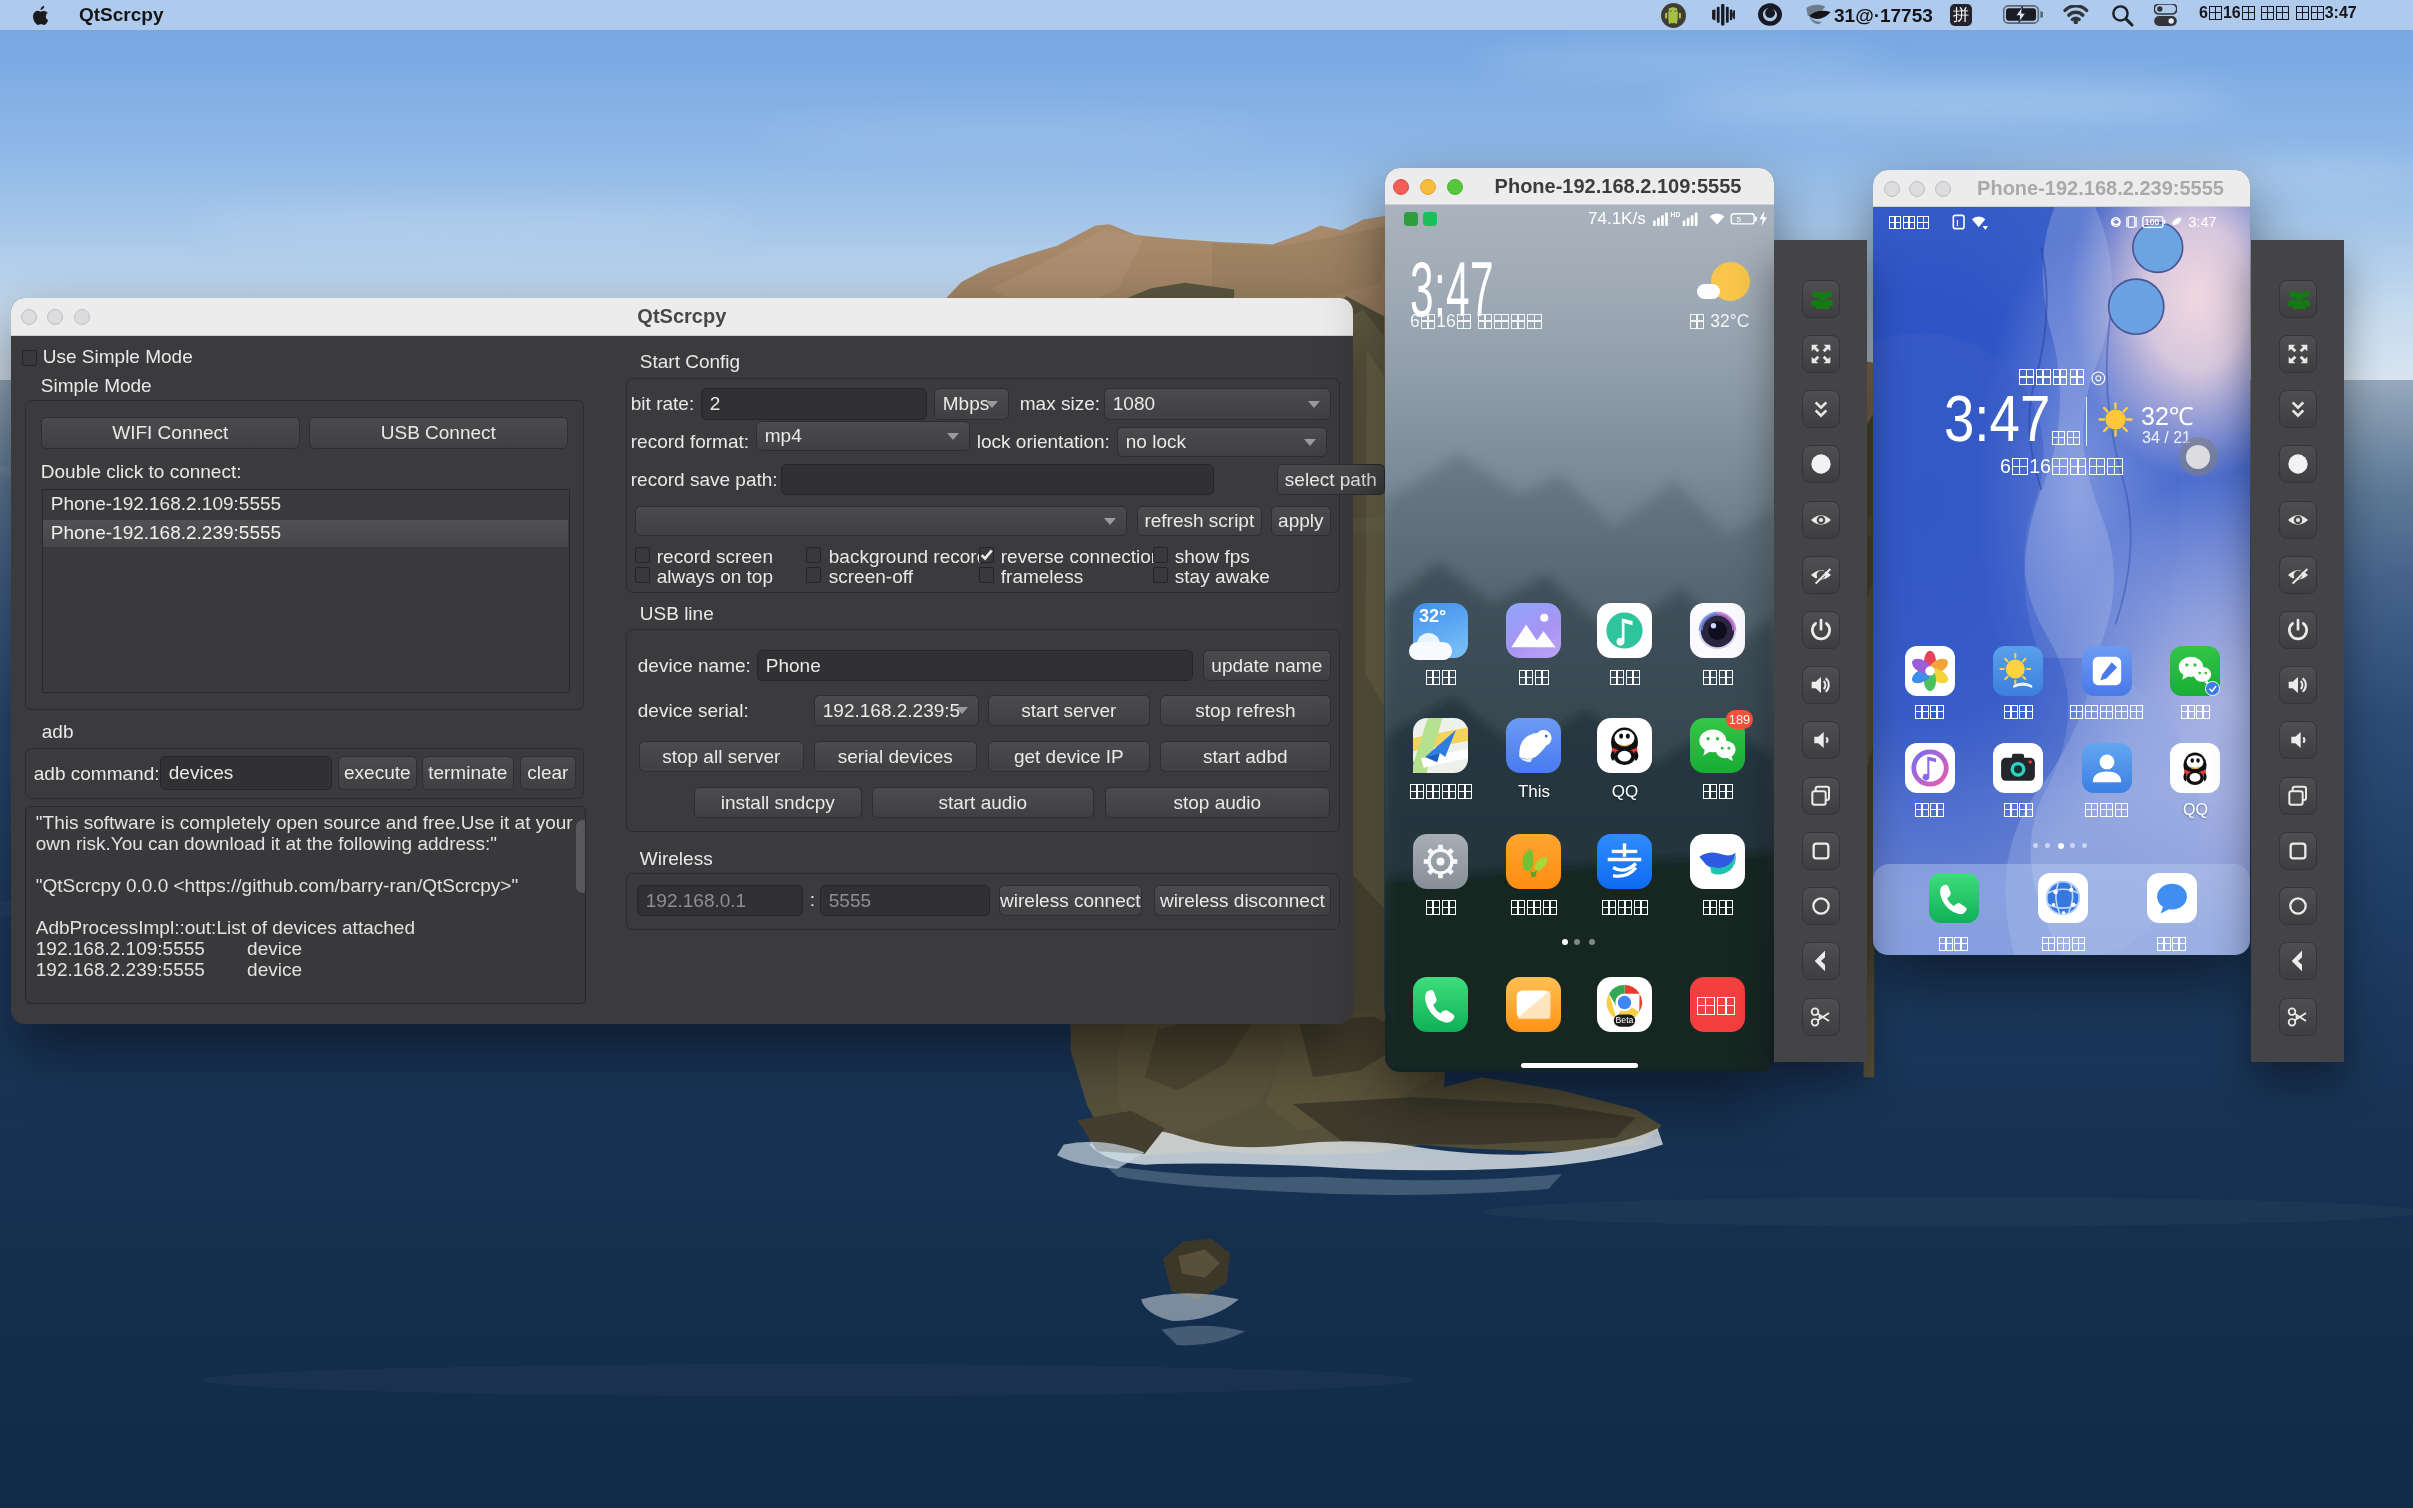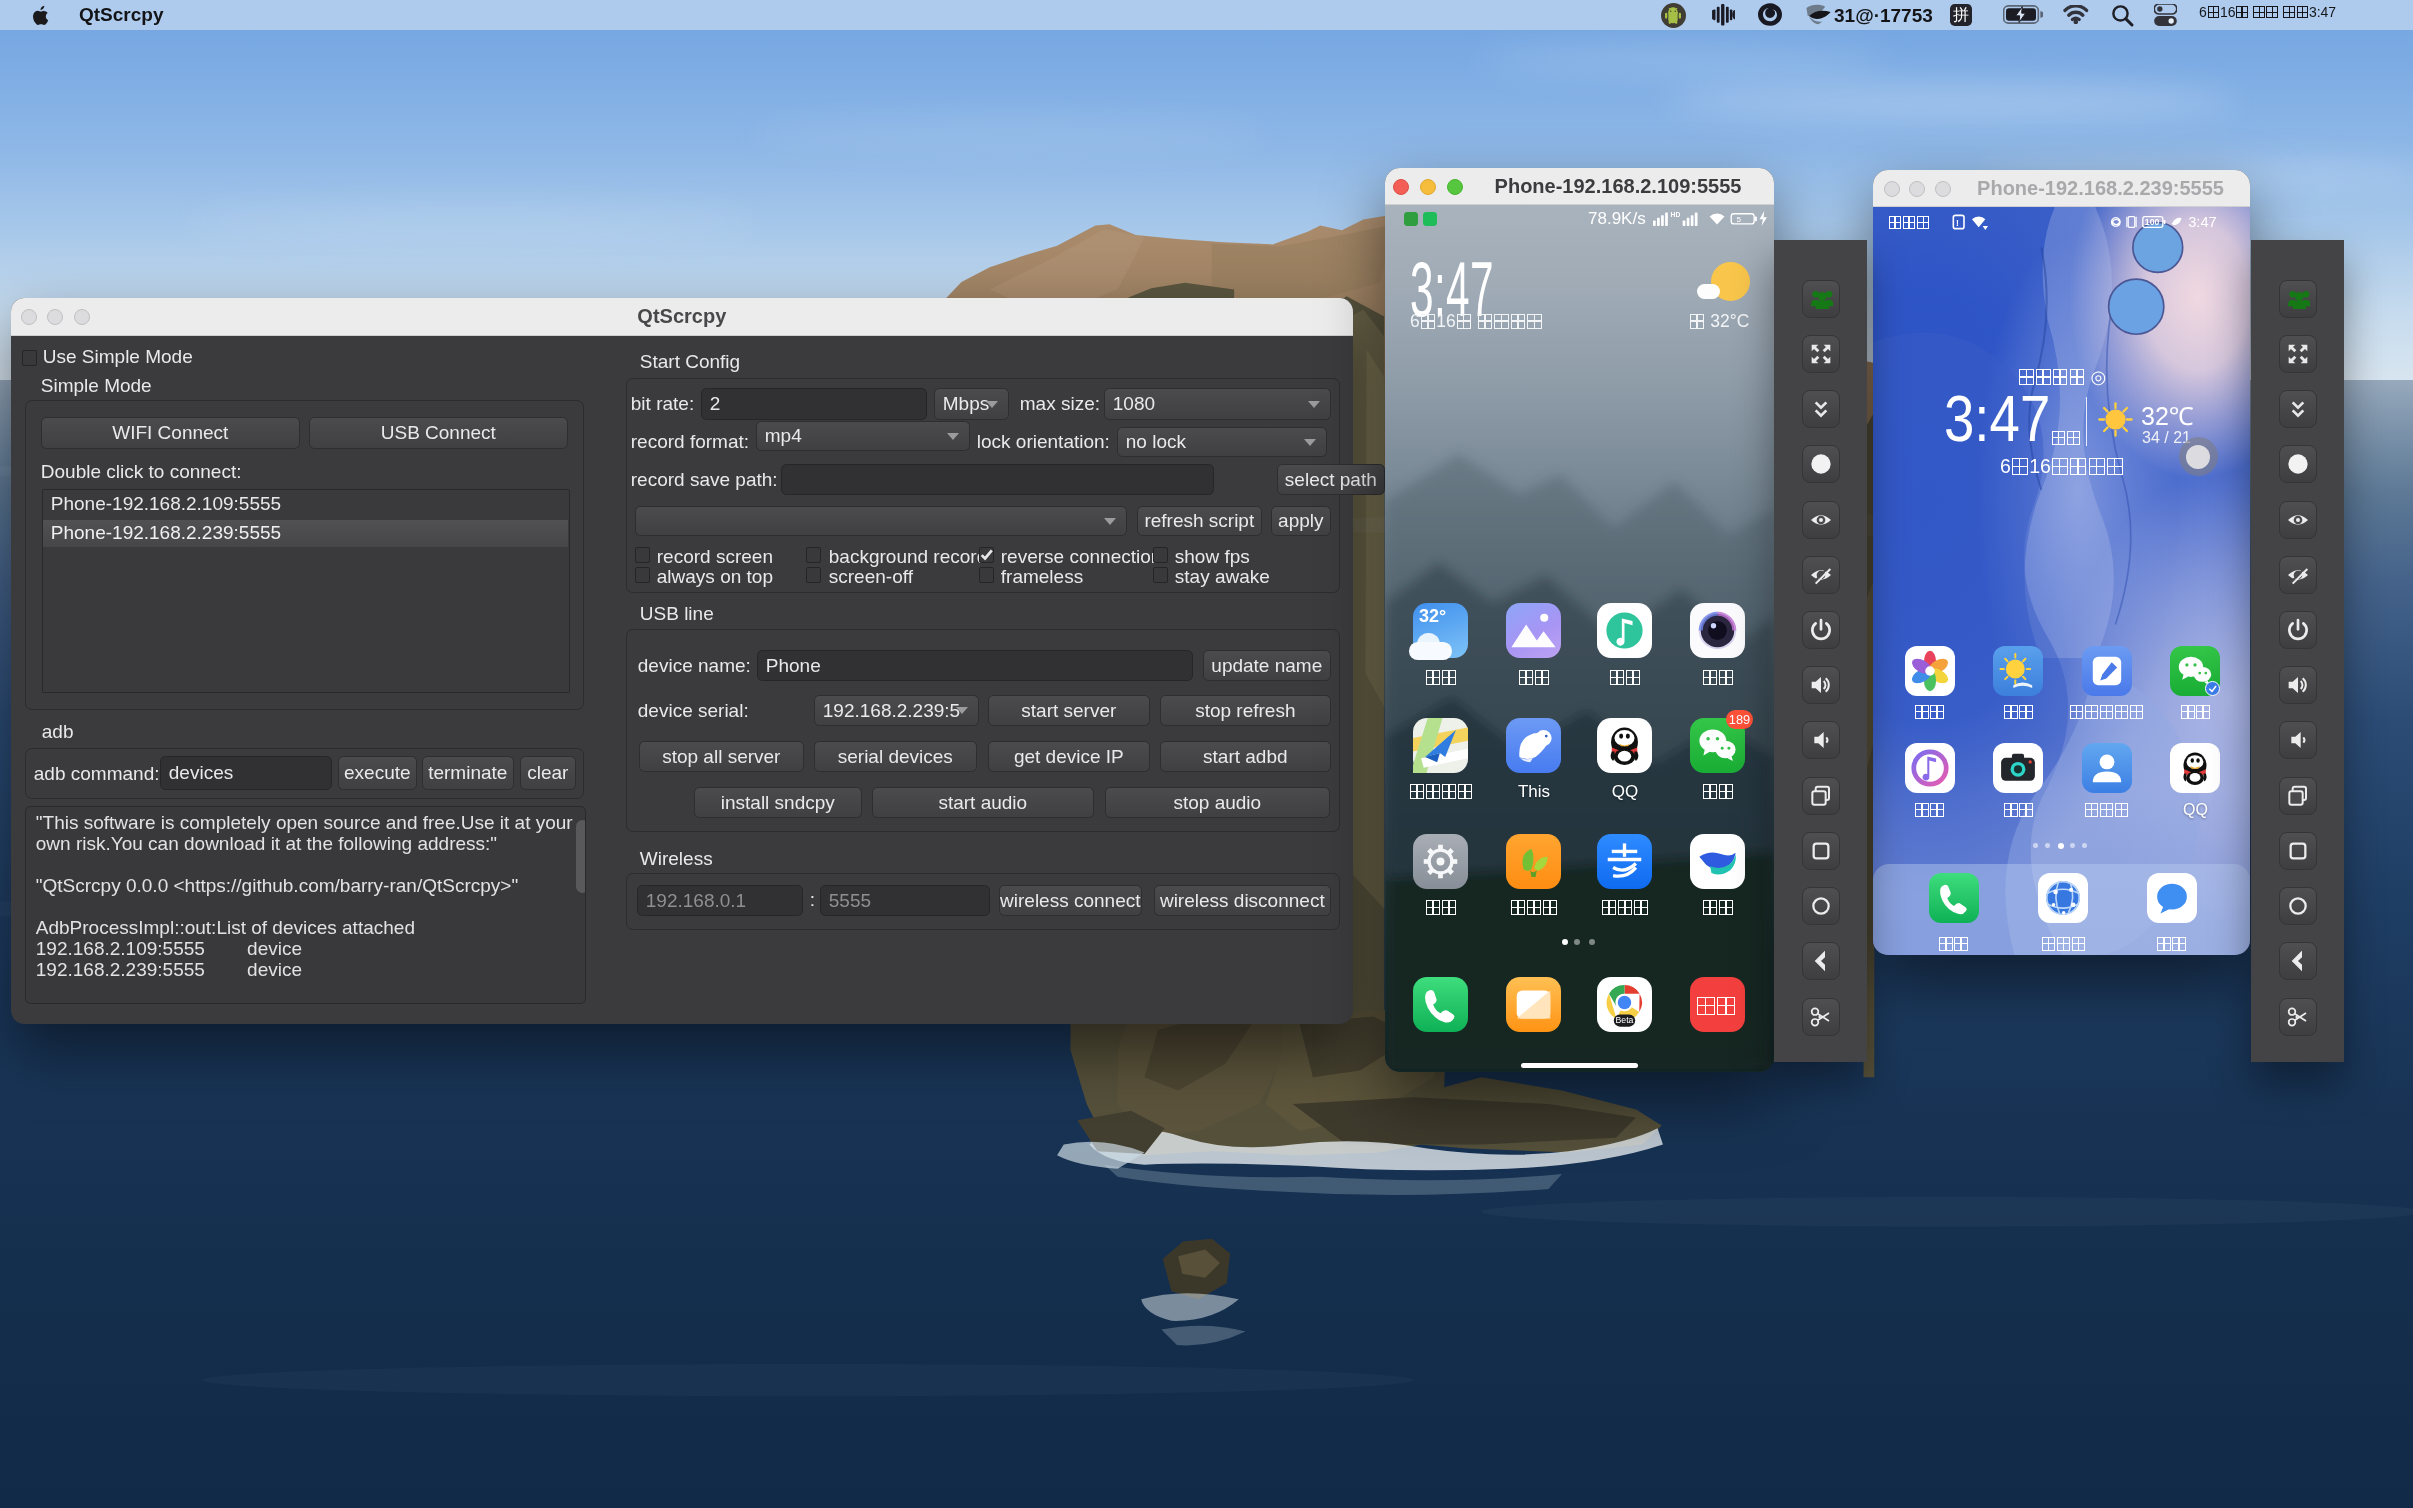--- a/index.html
+++ b/index.html
@@ -148,21 +148,21 @@
 <svg class="abs" style="left:2111px;top:4px" width="23" height="23" viewBox="0 0 34 34">
 <circle cx="14" cy="14" r="10.5" fill="none" stroke="#1e1e26" stroke-width="3.6"></circle>
 <line x1="22" y1="22" x2="31" y2="31" stroke="#1e1e26" stroke-width="4.4" stroke-linecap="round"></line>
   </svg>
 <svg class="abs" style="left:2154px;top:4px" width="23" height="22" viewBox="0 0 34 33">
 <rect x="0" y="0" width="34" height="15" rx="7.5" fill="none" stroke="#33333b" stroke-width="2.6"></rect>
 <circle cx="8.5" cy="7.5" r="4" fill="#33333b"></circle>
 <rect x="0" y="18" width="34" height="15" rx="7.5" fill="#33333b"></rect>
 <circle cx="25.5" cy="25.5" r="4" fill="#e6eef8"></circle>
   </svg>
-<div class="abs" style="left:2199px;top:4px;color:#16161a;font-size:14px;font-weight:400">6<i class="cjk"></i>16<i class="cjk"></i> <i class="cjk"></i><i class="cjk"></i> <i class="cjk"></i><i class="cjk"></i>3:47</div>
+<div class="abs" style="left:2199px;top:4px;color:#16161a;font-size:16px;font-weight:700">6<i class="cjk"></i>16<i class="cjk"></i> <i class="cjk"></i><i class="cjk"></i> <i class="cjk"></i><i class="cjk"></i>3:47</div>
 
 <div class="abs win" style="left:10.8px;top:298px;width:1342px;height:726px">
  <div class="abs titlebar" style="left:0;top:0;width:100%;height:38px">
   <div class="abs tl" style="left:10px;top:10.8px;background:#dcdcde;border:0.7px solid #c0c0c2"></div>
   <div class="abs tl" style="left:36px;top:10.8px;background:#dcdcde;border:0.7px solid #c0c0c2"></div>
   <div class="abs tl" style="left:63px;top:10.8px;background:#dcdcde;border:0.7px solid #c0c0c2"></div>
   <div class="abs" style="left:0;top:7.4px;width:100%;text-align:center;font-size:20px;font-weight:700;color:#48484a">QtScrcpy</div>
  </div>
 
  <div class="abs cb" style="left:10.8px;top:52px"></div>
@@ -278,21 +278,21 @@
    <g filter="url(#bl8)">
    <path d="M0 440 L110 370 L200 430 L260 400 L340 480 L430 410 L510 490 L578 450 L578 1288 L0 1288 Z" fill="#46565f" opacity=".35"></path>
    <path d="M0 590 L80 530 L160 590 L240 550 L340 640 L440 570 L530 650 L578 610 L578 1288 L0 1288 Z" fill="#2e3f48" opacity=".55"></path>
    <path d="M0 790 L100 730 L200 810 L300 750 L400 830 L500 770 L578 820 L578 1288 L0 1288 Z" fill="#20303a" opacity=".7"></path>
    <path d="M0 1000 L578 960 L578 1288 L0 1288 Z" fill="#12231f" opacity=".85"></path>
    </g>
   </svg>
 
   <div class="abs" style="left:19px;top:6.7px;width:14px;height:14px;border-radius:3.4px;background:#2e9e3f"></div>
   <div class="abs" style="left:38px;top:6.7px;width:14px;height:14px;border-radius:3.4px;background:#1fbd5a"></div>
-  <div class="abs" style="left:203px;top:4px;font-size:17px;color:#fff">78.9K/s</div>
+  <div class="abs" style="left:203px;top:4px;font-size:17px;color:#fff">74.1K/s</div>
   <svg class="abs" style="left:268px;top:6px" width="118" height="15" viewBox="0 0 175 22">
         <g fill="#fff">
    <rect x="0" y="14" width="4" height="8" rx="1"></rect>
           <rect x="6" y="10" width="4" height="12" rx="1"></rect>
           <rect x="12" y="6" width="4" height="16" rx="1"></rect>
           <rect x="18" y="2" width="4" height="20" rx="1"></rect>
    <text x="26" y="9" font-size="10" font-weight="700">HD</text>
    <rect x="44" y="14" width="4" height="8" rx="1"></rect>
           <rect x="50" y="10" width="4" height="12" rx="1"></rect>
           <rect x="56" y="6" width="4" height="16" rx="1"></rect>

